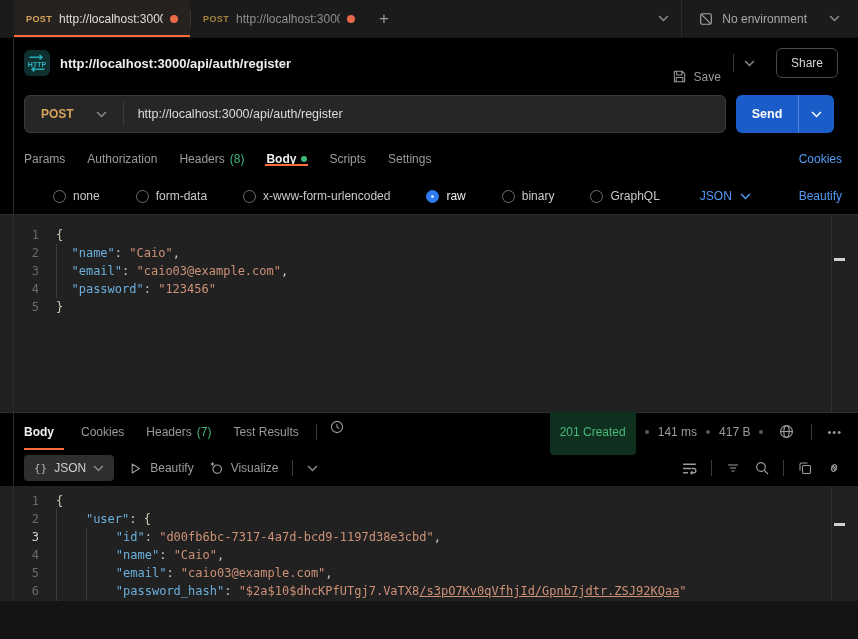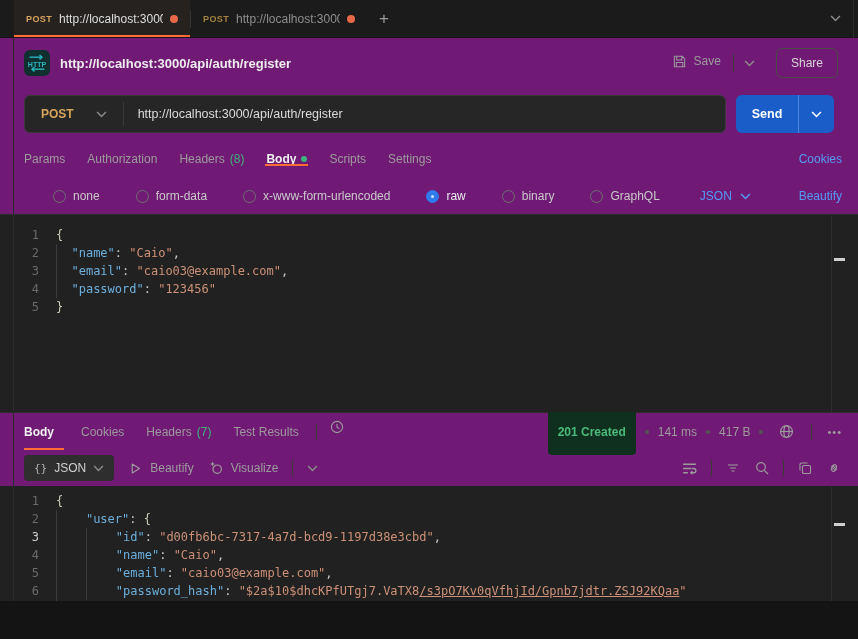--- a/index.html
+++ b/index.html
@@ -1,18 +1,18 @@
 <!DOCTYPE html>
 <html><head>
 <meta charset="utf-8">
 <style>
   * { box-sizing: border-box; margin: 0; padding: 0; }
   html,body { background:#141414; }
   body { font-family:"Liberation Sans", sans-serif; }
-  .app { width:858px; height:601px; position:relative; background:#701a75; color:#c9c9c9; overflow:hidden; font-size:12px; }
+  .app { width:858px; height:601px; position:relative; background:#000000; color:#c9c9c9; overflow:hidden; font-size:12px; }
   .left-rail { position:absolute; left:13px; top:38px; bottom:0; width:1px; background:#2b2b2b; z-index:4; pointer-events:none; }
   svg.icon { display:block; }
 
   
   .tabbar { height:38px; background:#1b1b1b; display:flex; align-items:stretch; border-bottom:1px solid #141414; padding-left:14px; }
   .rtab { display:flex; align-items:center; gap:7px; padding:0 12px; min-width:172px; max-width:176px; cursor:pointer; position:relative; }
   .rtab .meth { font-size:9px; font-weight:700; letter-spacing:.4px; color:#a5823e; flex:none; }
   .rtab .turl { color:#8f8f8f; white-space:nowrap; overflow:hidden; max-width:116px; }
   .rtab .moddot { width:8px; height:8px; border-radius:50%; background:#e8684a; flex:none; }
   .rtab.active { background:#262220; }
@@ -25,21 +25,21 @@
   .icon-btn { display:flex; align-items:center; justify-content:center; width:28px; height:28px; color:#9b9b9b; cursor:pointer; border-radius:4px; }
   .vsep { width:1px; height:38px; background:#2b2b2b; margin:0 4px; }
   .env-select { display:flex; align-items:center; gap:8px; padding:0 18px 0 12px; color:#a8a8a8; cursor:pointer; height:100%; }
   .env-select .chev { margin-left:14px; }
 
   
   .req-header { height:50px; display:flex; align-items:center; padding:0 20px 0 24px; gap:10px; }
   .http-badge { width:26px; height:26px; border-radius:6px; background:#10302f; display:flex; align-items:center; justify-content:center; flex:none; }
   .req-title { font-size:13px; font-weight:700; color:#ededed; }
   .hdr-right { margin-left:auto; display:flex; align-items:center; }
-  .save-btn { display:flex; align-items:flex-start; gap:7px; color:#9b9b9b; padding:0 10px; height:30px; cursor:pointer; border-radius:4px;margin-top:12px; }
+  .save-btn { display:flex; align-items:flex-end; gap:7px; color:#9b9b9b; padding:0 10px; height:30px; cursor:pointer; border-radius:4px;margin-top:12px; }
   .save-sep { width:1px; height:18px; background:#3a3a3a; margin:0 2px; }
   .share-btn { margin-left:12px; height:30px; padding:0 14px; border:1px solid #4a4a4a; border-radius:6px; color:#d6d6d6; display:flex; align-items:center; cursor:pointer; background:transparent; font-size:12px; }
 
   
   .url-row { height:52px; display:flex; align-items:center; padding:0 24px; gap:10px; }
   .url-box { flex:1; height:38px; background:#262626; border:1px solid #3a3a3a; border-radius:6px; display:flex; align-items:center; overflow:hidden; }
   .method-sel { display:flex; align-items:center; gap:22px; padding:0 16px; color:#d8a45c; font-weight:700; font-size:12px; cursor:pointer; height:100%; }
   .method-sel .chev { color:#8a8a8a; }
   .url-div { width:1px; height:24px; background:#3a3a3a; }
   .url-input { flex:1; background:transparent; border:none; outline:none; color:#dcdcdc; font-size:12.5px; padding:0 14px; font-family:"Liberation Sans", sans-serif; }
@@ -84,21 +84,21 @@
   .tok-g { display:inline-block; white-space:pre; border-left:1px solid #3c3c3c; }
   .overview { position:absolute; top:1px; bottom:0; right:12px; width:15px; border-left:1px solid #2f2f2f; }
   .overview .mark { position:absolute; left:2px; right:1px; height:3px; background:#cfcfcf; }
 
   
   .resp-header { height:38px; border-top:1px solid #2e2e2e; display:flex; align-items:stretch; padding:0 12px 0 24px; }
   .resp-header .qtab.active::after { left:0; right:6px; }
   .resp-header .qtab:first-child { padding-left:0; padding-right:16px; }
   .hist-sep { width:1px; height:16px; background:#3a3a3a; align-self:center; margin:0 6px; }
   .resp-meta { margin-left:auto; display:flex; align-items:center; gap:9px; color:#9b9b9b; }
-  .status-badge { background:#10301f; color:#49ba7a; font-weight:700; padding:16px 10px; border-radius:4px; font-size:12px; cursor:default; }
+  .status-badge { background:#10301f; color:#49ba7a; font-weight:400; padding:16px 10px; border-radius:4px; font-size:12px; cursor:default; }
   .sep-dot { width:4px; height:4px; border-radius:50%; background:#555; }
   .meta-sep { width:1px; height:16px; background:#3a3a3a; margin:0 2px; }
   .more-btn { color:#9b9b9b; letter-spacing:1px; font-size:11px; cursor:pointer; padding:0 4px; }
 
   .resp-toolbar { height:36px; display:flex; align-items:center; padding:0 16px 0 24px; gap:14px; }
   .json-btn { background:#2e2e2e; border-radius:4px; height:26px; display:flex; align-items:center; gap:7px; padding:0 10px; color:#d0d0d0; cursor:pointer; }
   .json-btn .braces { color:#b0b0b0; font-family:"DejaVu Sans Mono", monospace; font-size:11px; }
   .tool-item { display:flex; align-items:center; gap:7px; color:#9b9b9b; cursor:pointer; }
   .tb-sep { width:1px; height:16px; background:#3a3a3a; }
   .toolbar-right { margin-left:auto; display:flex; align-items:center; gap:13px; color:#9b9b9b; }
@@ -181,20 +181,29 @@
       <span class="moddot"></span>
     </div>
     <div class="plus-btn">+</div>
     <div class="tabbar-right">
       <div class="icon-btn">
         <svg class="icon chev" width="11" height="7">
             <use href="#i-chev"></use>
           </svg>
       </div>
       <div class="vsep"></div>
+      <div class="env-select">
+        <svg class="icon" width="16" height="16">
+            <use href="#i-env"></use>
+          </svg>
+        <span>No environment</span>
+        <svg class="icon chev" width="11" height="7">
+            <use href="#i-chev"></use>
+          </svg>
+      </div>
     </div>
   </div>
 
   <div class="req-header">
     <div class="http-badge">
       <svg class="icon" width="24" height="24">
           <use href="#i-http"></use>
         </svg>
     </div>
     <div class="req-title">http://localhost:3000/api/auth/register</div>

